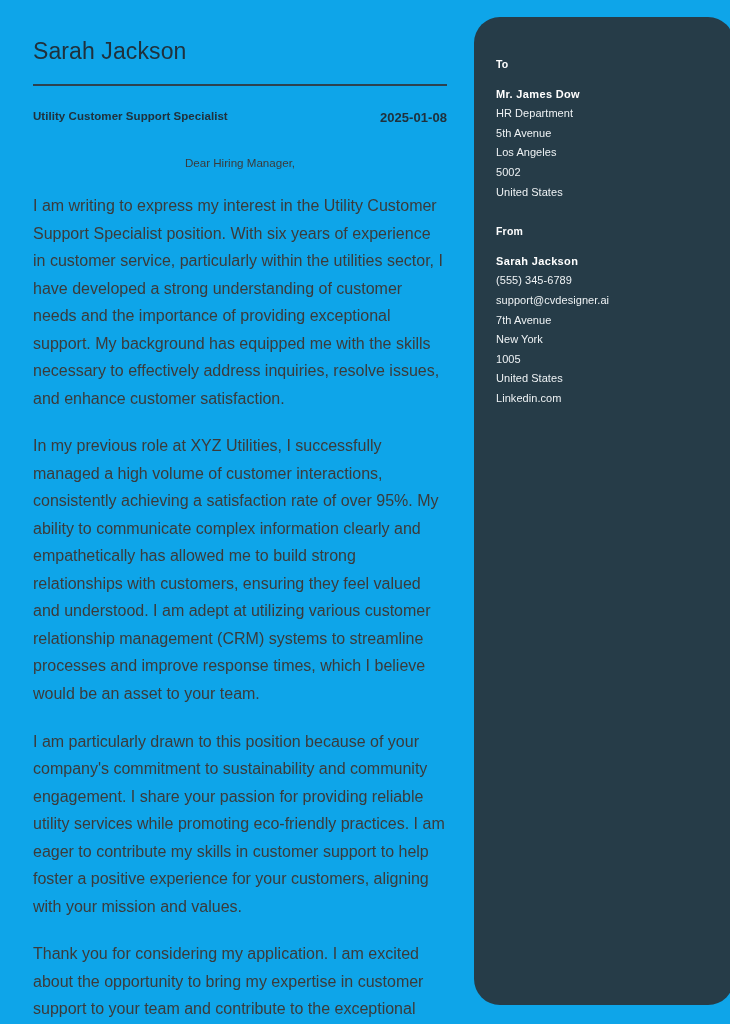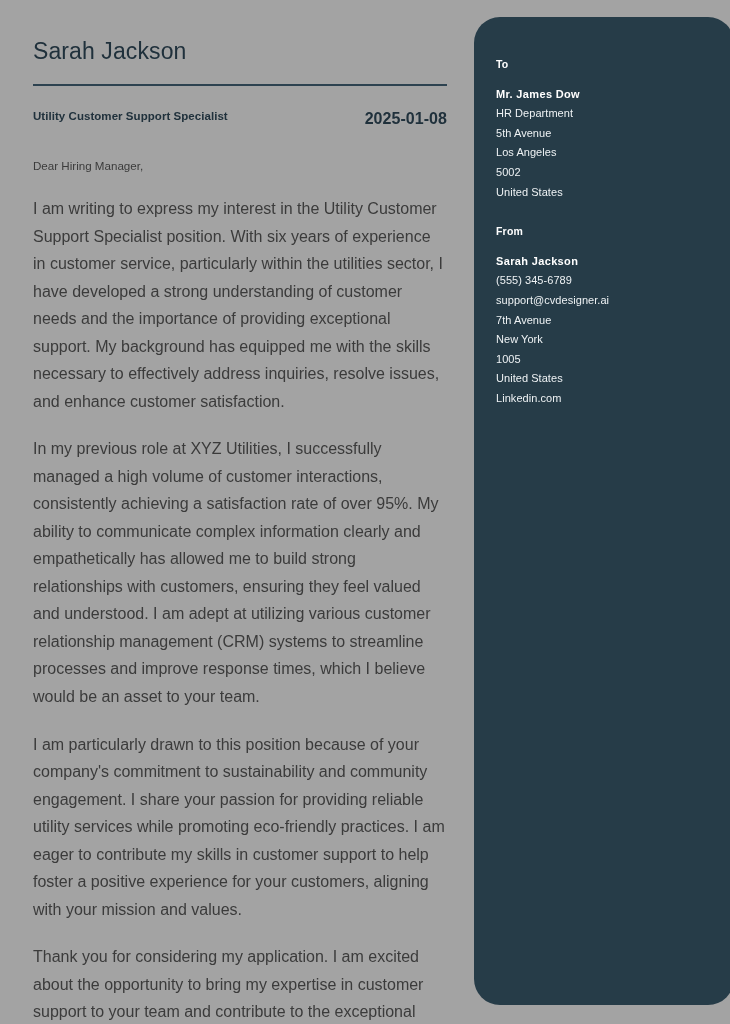--- a/index.html
+++ b/index.html
@@ -12,21 +12,21 @@
     height: 1024px;
     position: relative;
     overflow: hidden;
     font-family: "Liberation Sans", sans-serif;
     -webkit-font-smoothing: antialiased;
   }
 
   .page {
     position: absolute;
     inset: 0;
-    background: #a3a3a3;
+    background: #0ea5e9;
   }
 
   
   .letter {
     position: absolute;
     left: 33px;
     top: 0;
     width: 414px;
   }
 
@@ -53,31 +53,32 @@
     align-items: flex-start;
     margin-top: 24px;
   }
   .job-title {
     font-size: 11.5px;
     font-weight: 700;
     color: #20313c;
     letter-spacing: 0.05px;
   }
   .letter-date {
-    font-size: 16px;
+    font-size: 13px;
     font-weight: 700;
     color: #20313c;
     letter-spacing: 0.05px;
   }
 
   .salutation {
     margin-top: 28px;
     font-size: 11.6px;
     color: #3b3b3b;
     line-height: 1.65;
+    text-align: center;
   }
 
   .body-para {
     margin-top: 20px;
     font-size: 16px;
     color: #3b3b3b;
     line-height: 1.72;
     text-align: left;
   }
 

